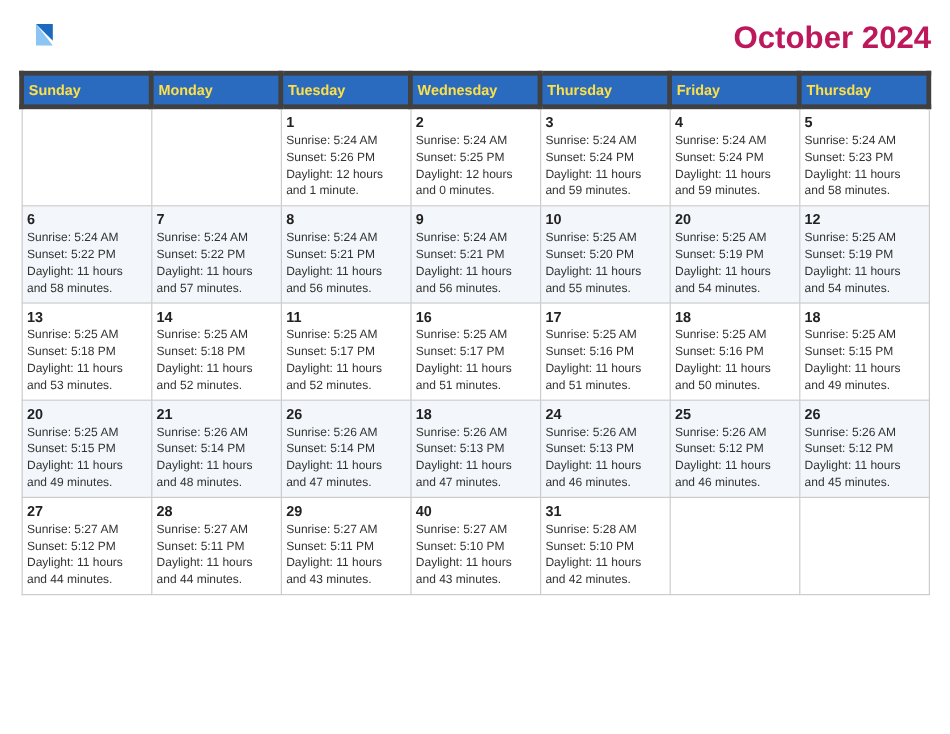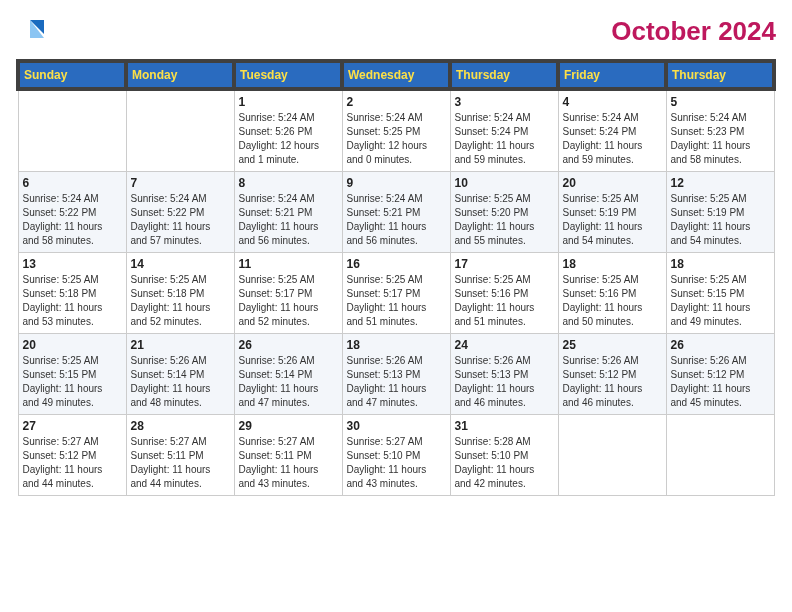--- a/index.html
+++ b/index.html
@@ -240,21 +240,21 @@
         </td>
         <td>
           <span class="day-number">28</span>
           <div class="day-info">Sunrise: 5:27 AM<br>Sunset: 5:11 PM<br>Daylight: 11 hours<br>and 44 minutes.</div>
         </td>
         <td>
           <span class="day-number">29</span>
           <div class="day-info">Sunrise: 5:27 AM<br>Sunset: 5:11 PM<br>Daylight: 11 hours<br>and 43 minutes.</div>
         </td>
         <td>
-          <span class="day-number">30</span>
+          <span class="day-number">40</span>
           <div class="day-info">Sunrise: 5:27 AM<br>Sunset: 5:10 PM<br>Daylight: 11 hours<br>and 43 minutes.</div>
         </td>
         <td>
           <span class="day-number">31</span>
           <div class="day-info">Sunrise: 5:28 AM<br>Sunset: 5:10 PM<br>Daylight: 11 hours<br>and 42 minutes.</div>
         </td>
         <td class="empty-cell"></td>
         <td class="empty-cell"></td>
       </tr>
     </tbody>

